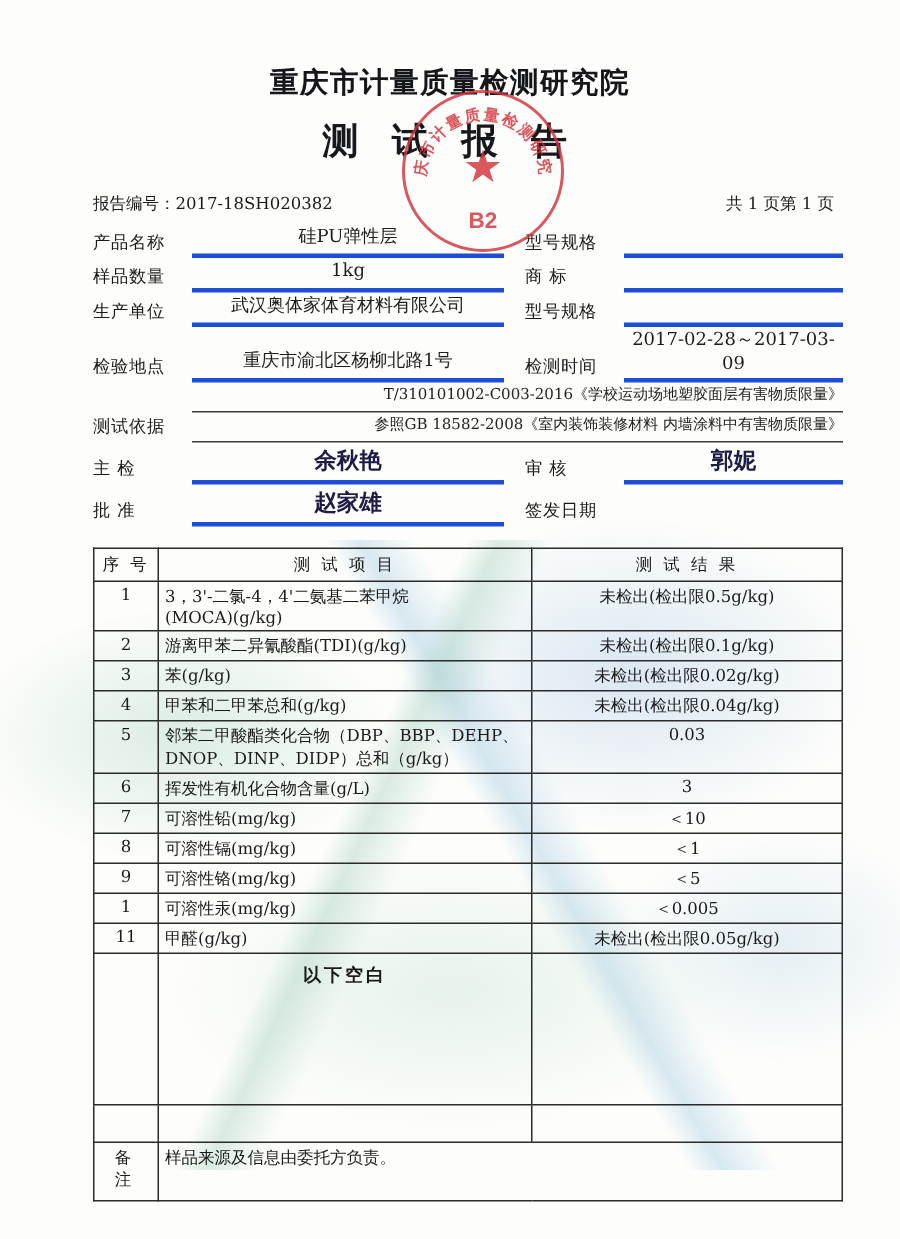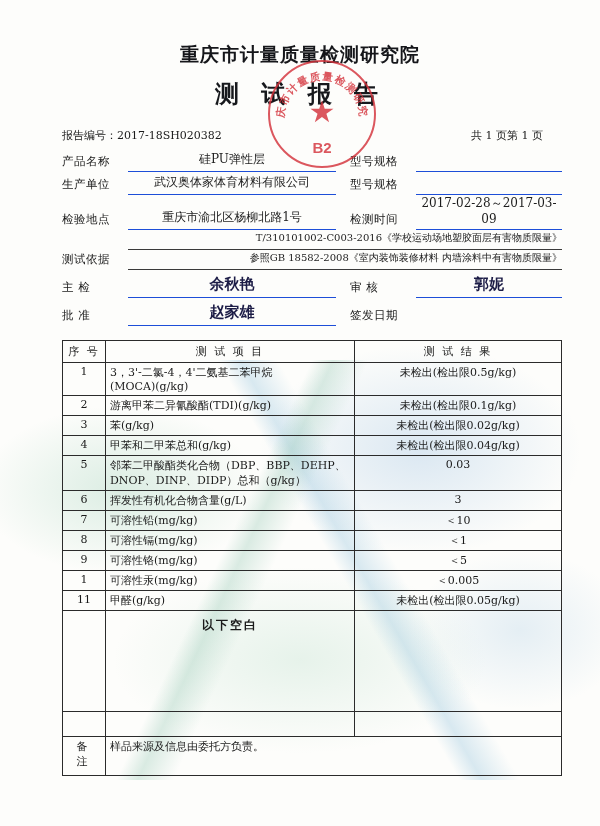--- a/index.html
+++ b/index.html
@@ -112,21 +112,21 @@
     font-size: 15px;
     font-weight: bold;
     font-family: Liberation Sans, sans-serif;
   }
 
   
   .meta-row {
     display: flex;
     justify-content: space-between;
     font-size: 11px;
-    margin: 18px 57px 6px 62px;
+    margin: 18px 44px 6px 62px;
     font-family: "DejaVu Serif", "Liberation Serif", serif;
   }
 
   
   .info {
     margin: 0 38px 0 62px;
     font-size: 11.5px;
     font-family: "DejaVu Serif", "Liberation Serif", serif;
   }
   .info .line {
@@ -139,21 +139,21 @@
     flex: 0 0 66px;
     letter-spacing: 0.5px;
     padding-bottom: 3px;
   }
   .lbl.spread {
     display: flex;
     justify-content: space-between;
   }
   .val {
     flex: 1 1 auto;
-    border-bottom: 1px solid #1d4ed8;
+    border-bottom: 3px solid #1d4ed8;
     padding: 0 4px 3px 4px;
     text-align: center;
     min-height: 16px;
     color: #1d1d1d;
   }
   .val.hand {
     font-family: "DejaVu Serif", "Liberation Serif", serif;
     font-size: 12px;
   }
   .half-left { flex: 0 0 200px; }
@@ -251,20 +251,27 @@
 
       <div class="line">
         <div class="lbl">产品名称</div>
         <div class="val hand half-left">硅PU弹性层</div>
         <div class="gap"></div>
         <div class="lbl">型号规格</div>
         <div class="val hand"></div>
       </div>
 
 
+      <div class="line">
+        <div class="lbl">样品数量</div>
+        <div class="val hand half-left">1kg</div>
+        <div class="gap"></div>
+        <div class="lbl spread">商    标</div>
+        <div class="val hand"></div>
+      </div>
 
       <div class="line">
         <div class="lbl">生产单位</div>
         <div class="val hand half-left">武汉奥体家体育材料有限公司</div>
         <div class="gap"></div>
         <div class="lbl">型号规格</div>
         <div class="val hand"></div>
       </div>
 
       <div class="line">

